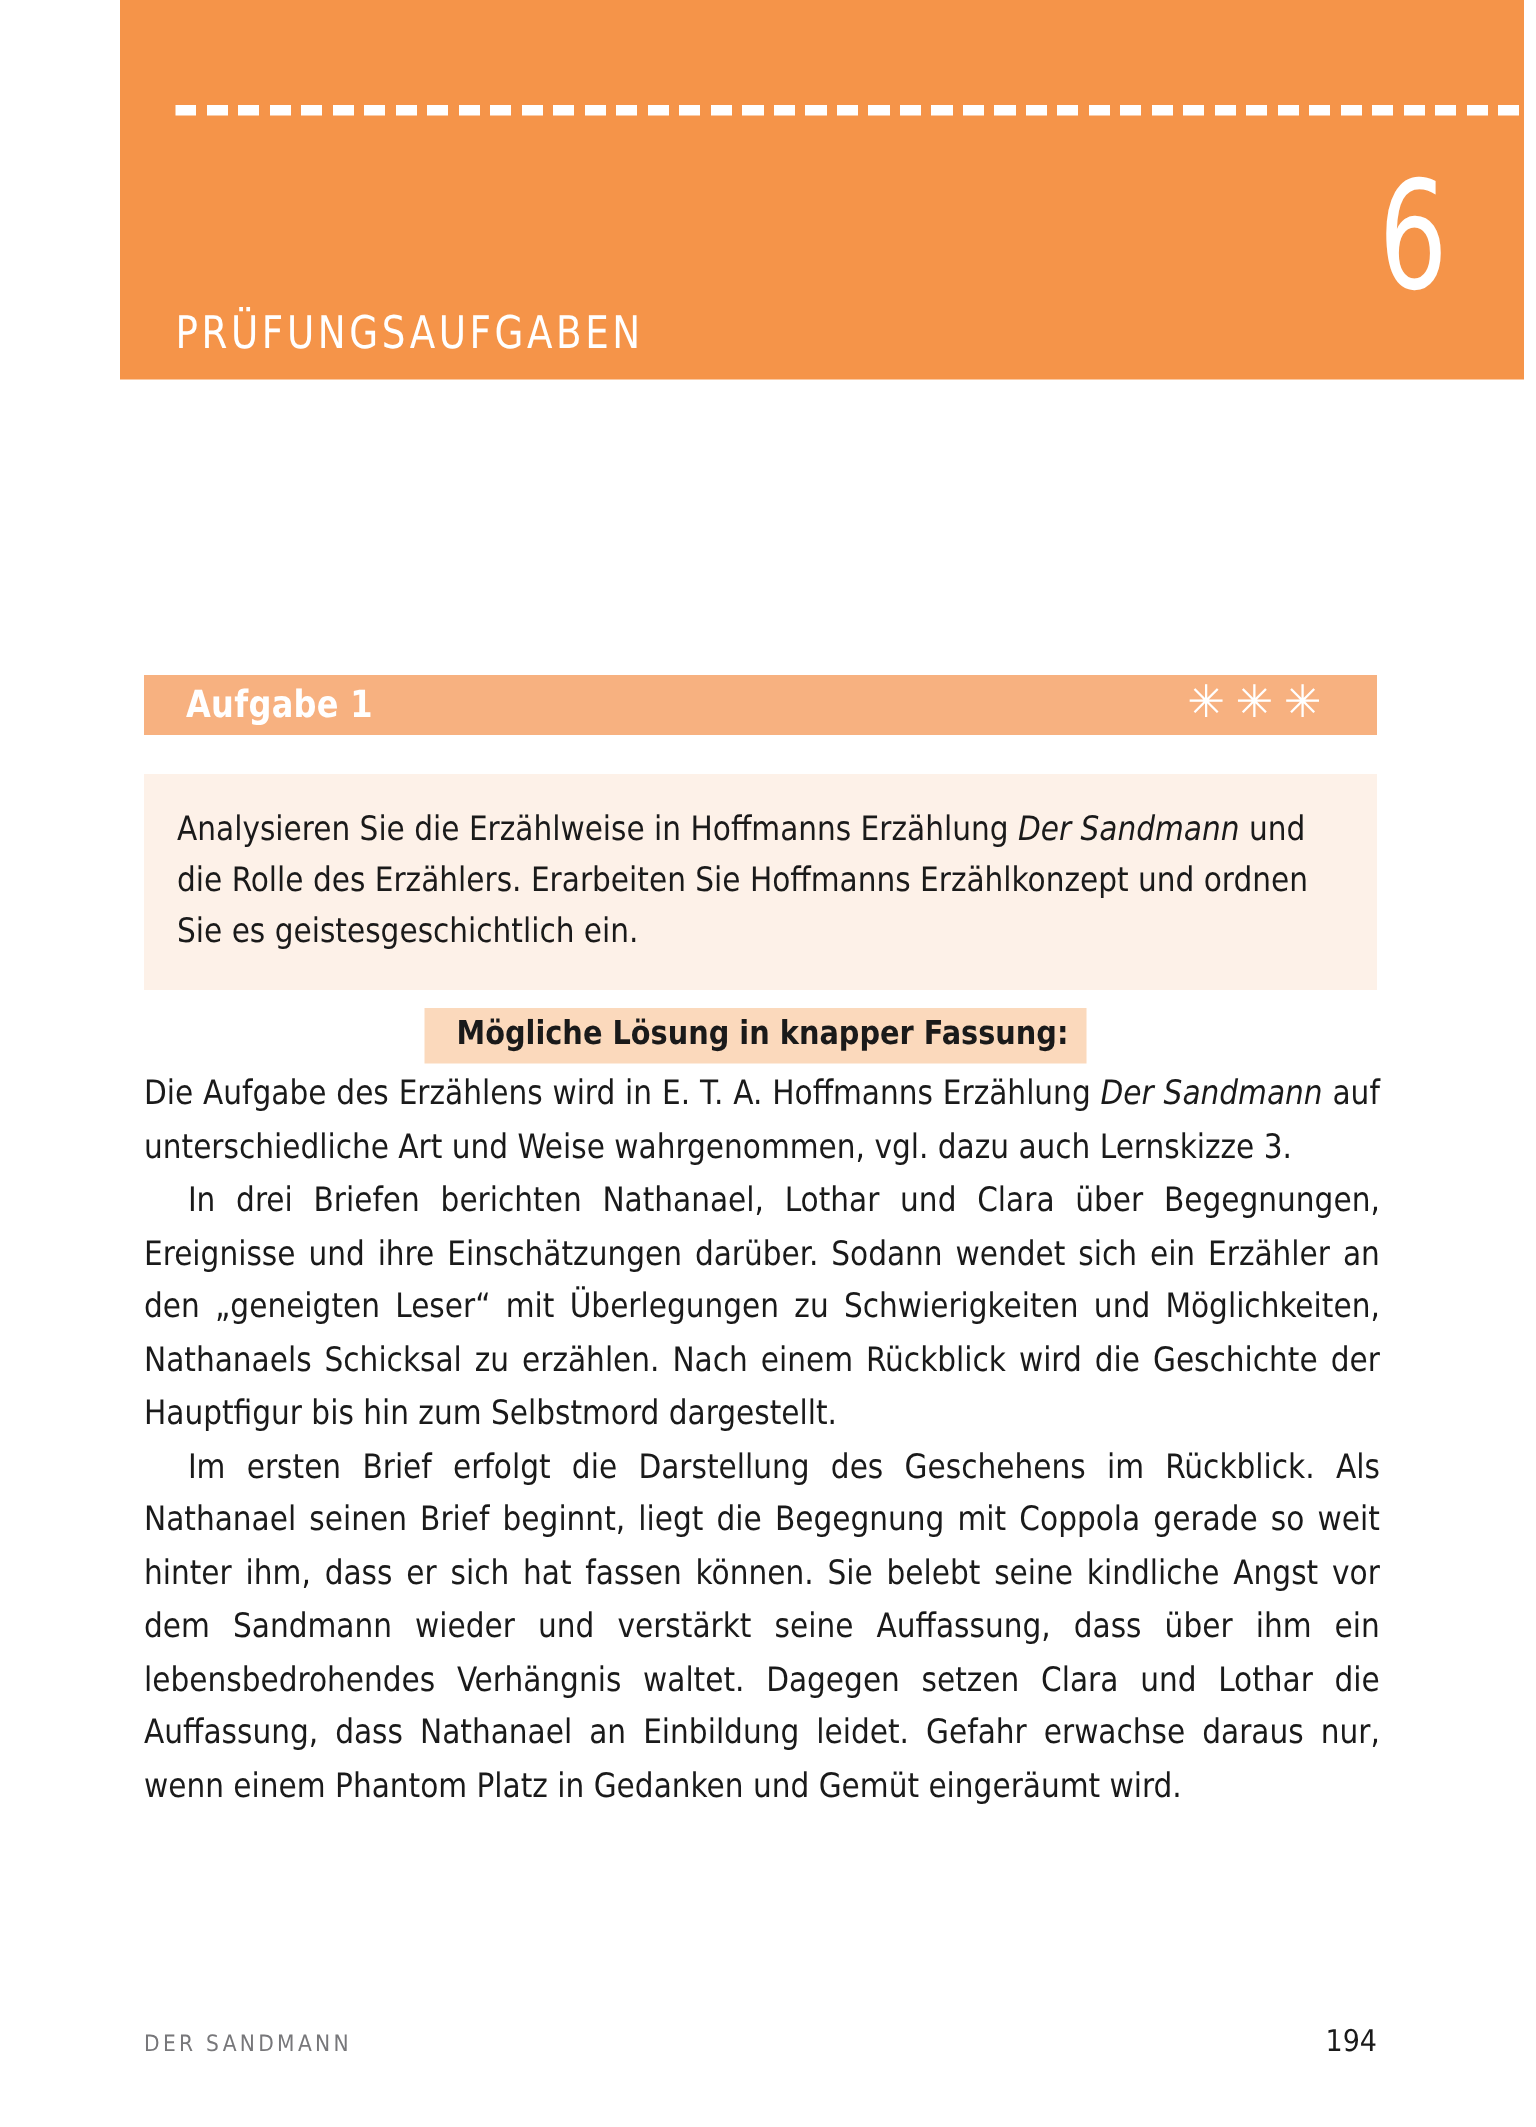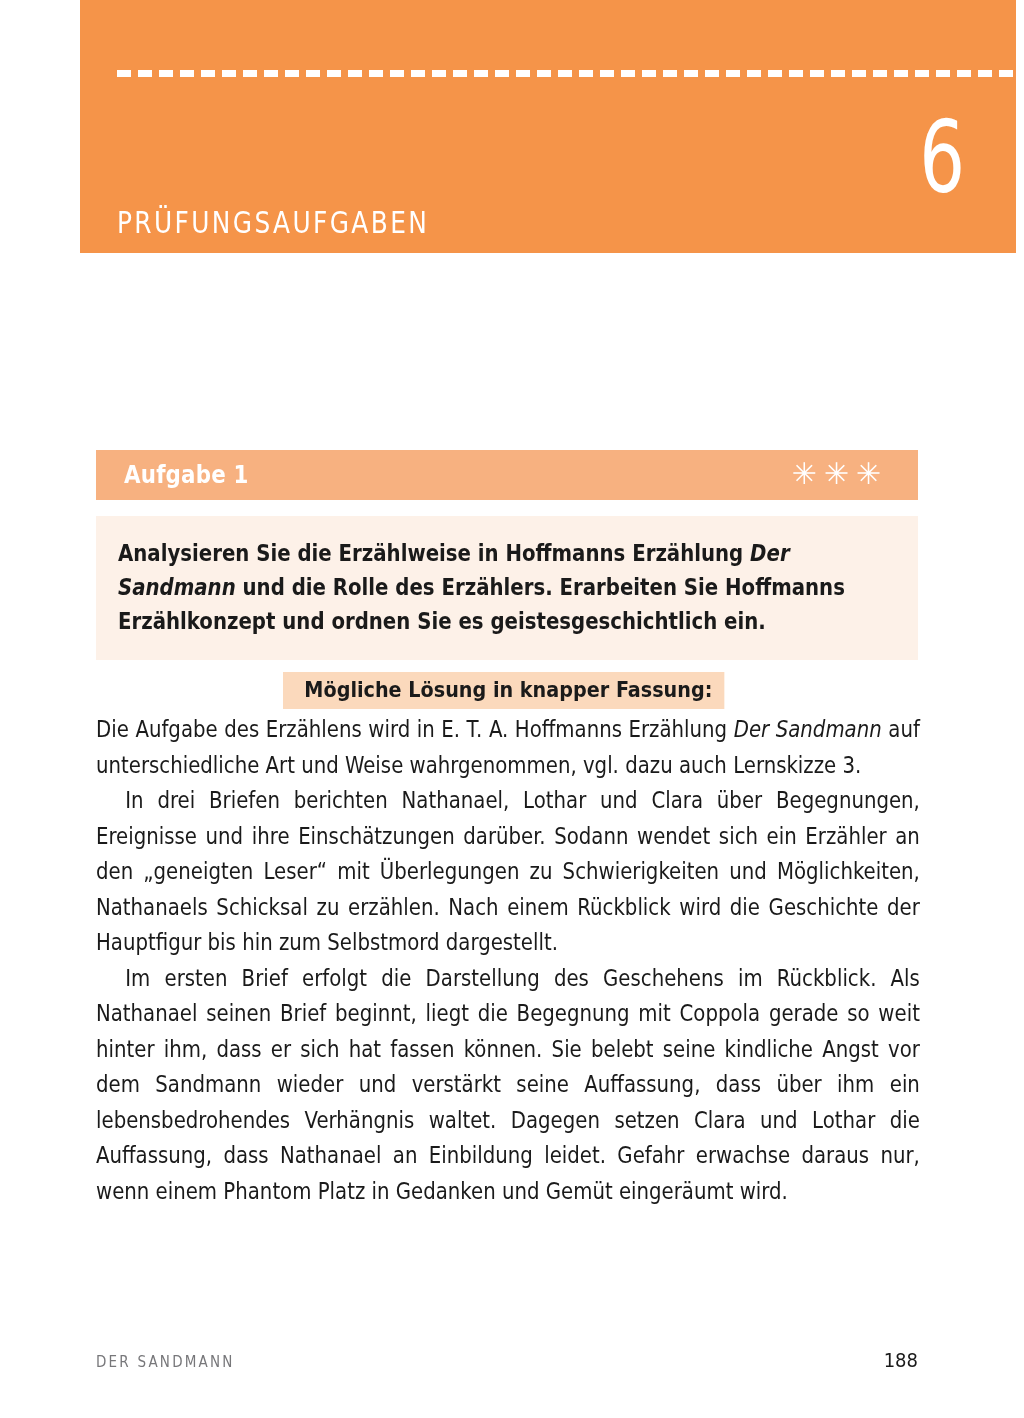--- a/index.html
+++ b/index.html
@@ -103,21 +103,21 @@
     transform: scaleX(0.97);
     transform-origin: left top;
   }
 
   
   .task-bar {
     position: absolute;
     left: 96px;
     top: 450px;
     width: 822px;
-    height: 50px;
+    height: 40px;
     background: #F7B180;
     display: flex;
     align-items: center;
     justify-content: space-between;
     box-sizing: border-box;
     padding: 0 30px 2px 28px;
   }
   .task-bar-label {
     font-family: "DejaVu Sans Condensed", "Liberation Sans Narrow", "Liberation Sans", sans-serif;
     font-size: 25px;
@@ -139,21 +139,20 @@
 
   
   .task-box {
     position: absolute;
     left: 96px;
     top: 516px;
     width: 822px;
     background: #FDF1E8;
     box-sizing: border-box;
     padding: 20px 14px 22px 22px;
-    font-weight: bold;
   }
   .task-box-text {
     font-family: "DejaVu Sans Condensed", "Liberation Sans Narrow", "Liberation Sans", sans-serif;
     font-size: 22.5px;
     line-height: 34px;
     color: #1a1a1a;
     margin: 0;
     transform: scaleX(0.975);
     transform-origin: left top;
   }
@@ -257,16 +256,16 @@
     </div>
     <div class="solution-body">
       <p><span>Die Aufgabe des Erzählens wird in E. T. A. Hoffmanns Erzählung </span><span class="work-title">Der Sand­mann</span><span> auf unterschiedliche Art und Weise wahrgenommen, vgl. dazu auch Lernskizze 3.</span></p>
       <p class="indented">In drei Briefen berichten Nathanael, Lothar und Clara über Begegnungen, Ereignisse und ihre Einschätzungen darüber. Sodann wendet sich ein Erzähler an den „geneigten Leser“ mit Überlegungen zu Schwierigkeiten und Möglichkeiten, Nathanaels Schicksal zu erzählen. Nach einem Rück­blick wird die Geschichte der Hauptfigur bis hin zum Selbstmord darge­stellt.</p>
       <p class="indented">Im ersten Brief erfolgt die Darstellung des Geschehens im Rückblick. Als Nathanael seinen Brief beginnt, liegt die Begegnung mit Coppola gerade so weit hinter ihm, dass er sich hat fassen können. Sie belebt seine kindliche Angst vor dem Sandmann wieder und verstärkt seine Auffassung, dass über ihm ein lebensbedrohendes Verhängnis waltet. Dagegen setzen Clara und Lothar die Auffassung, dass Nathanael an Einbildung leidet. Gefahr erwachse daraus nur, wenn einem Phantom Platz in Gedanken und Gemüt eingeräumt wird.</p>
     </div>
   </section>
 
   <footer class="page-footer">
     <span class="footer-running-title">Der Sandmann</span>
-    <span class="footer-page-number">188</span>
+    <span class="footer-page-number">194</span>
   </footer>
 
 </div>
 
 </body></html>

